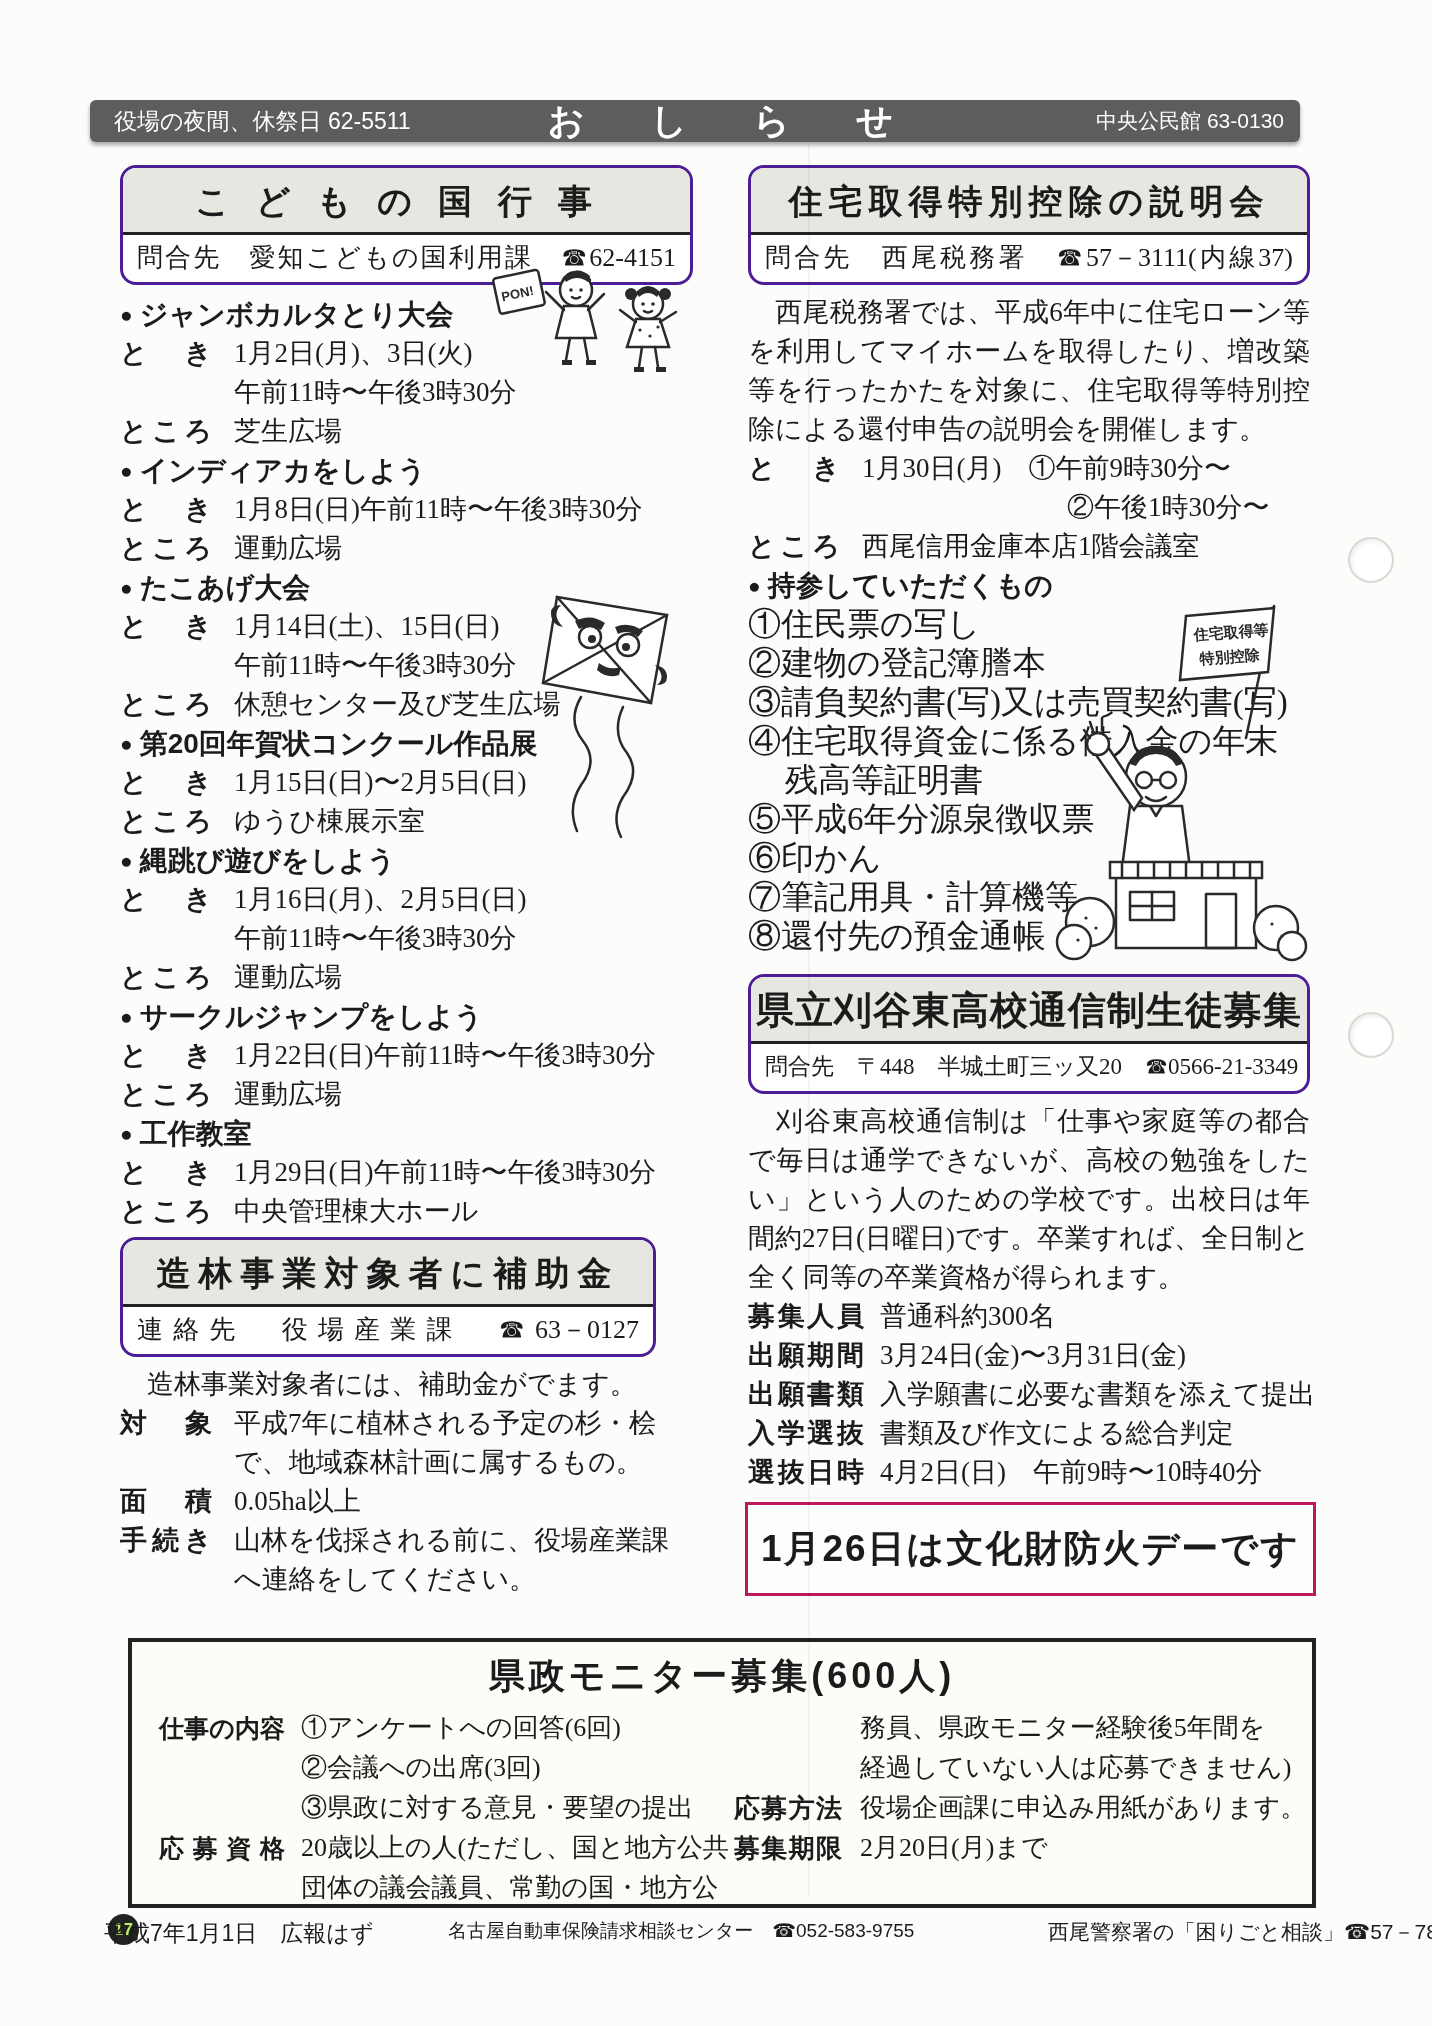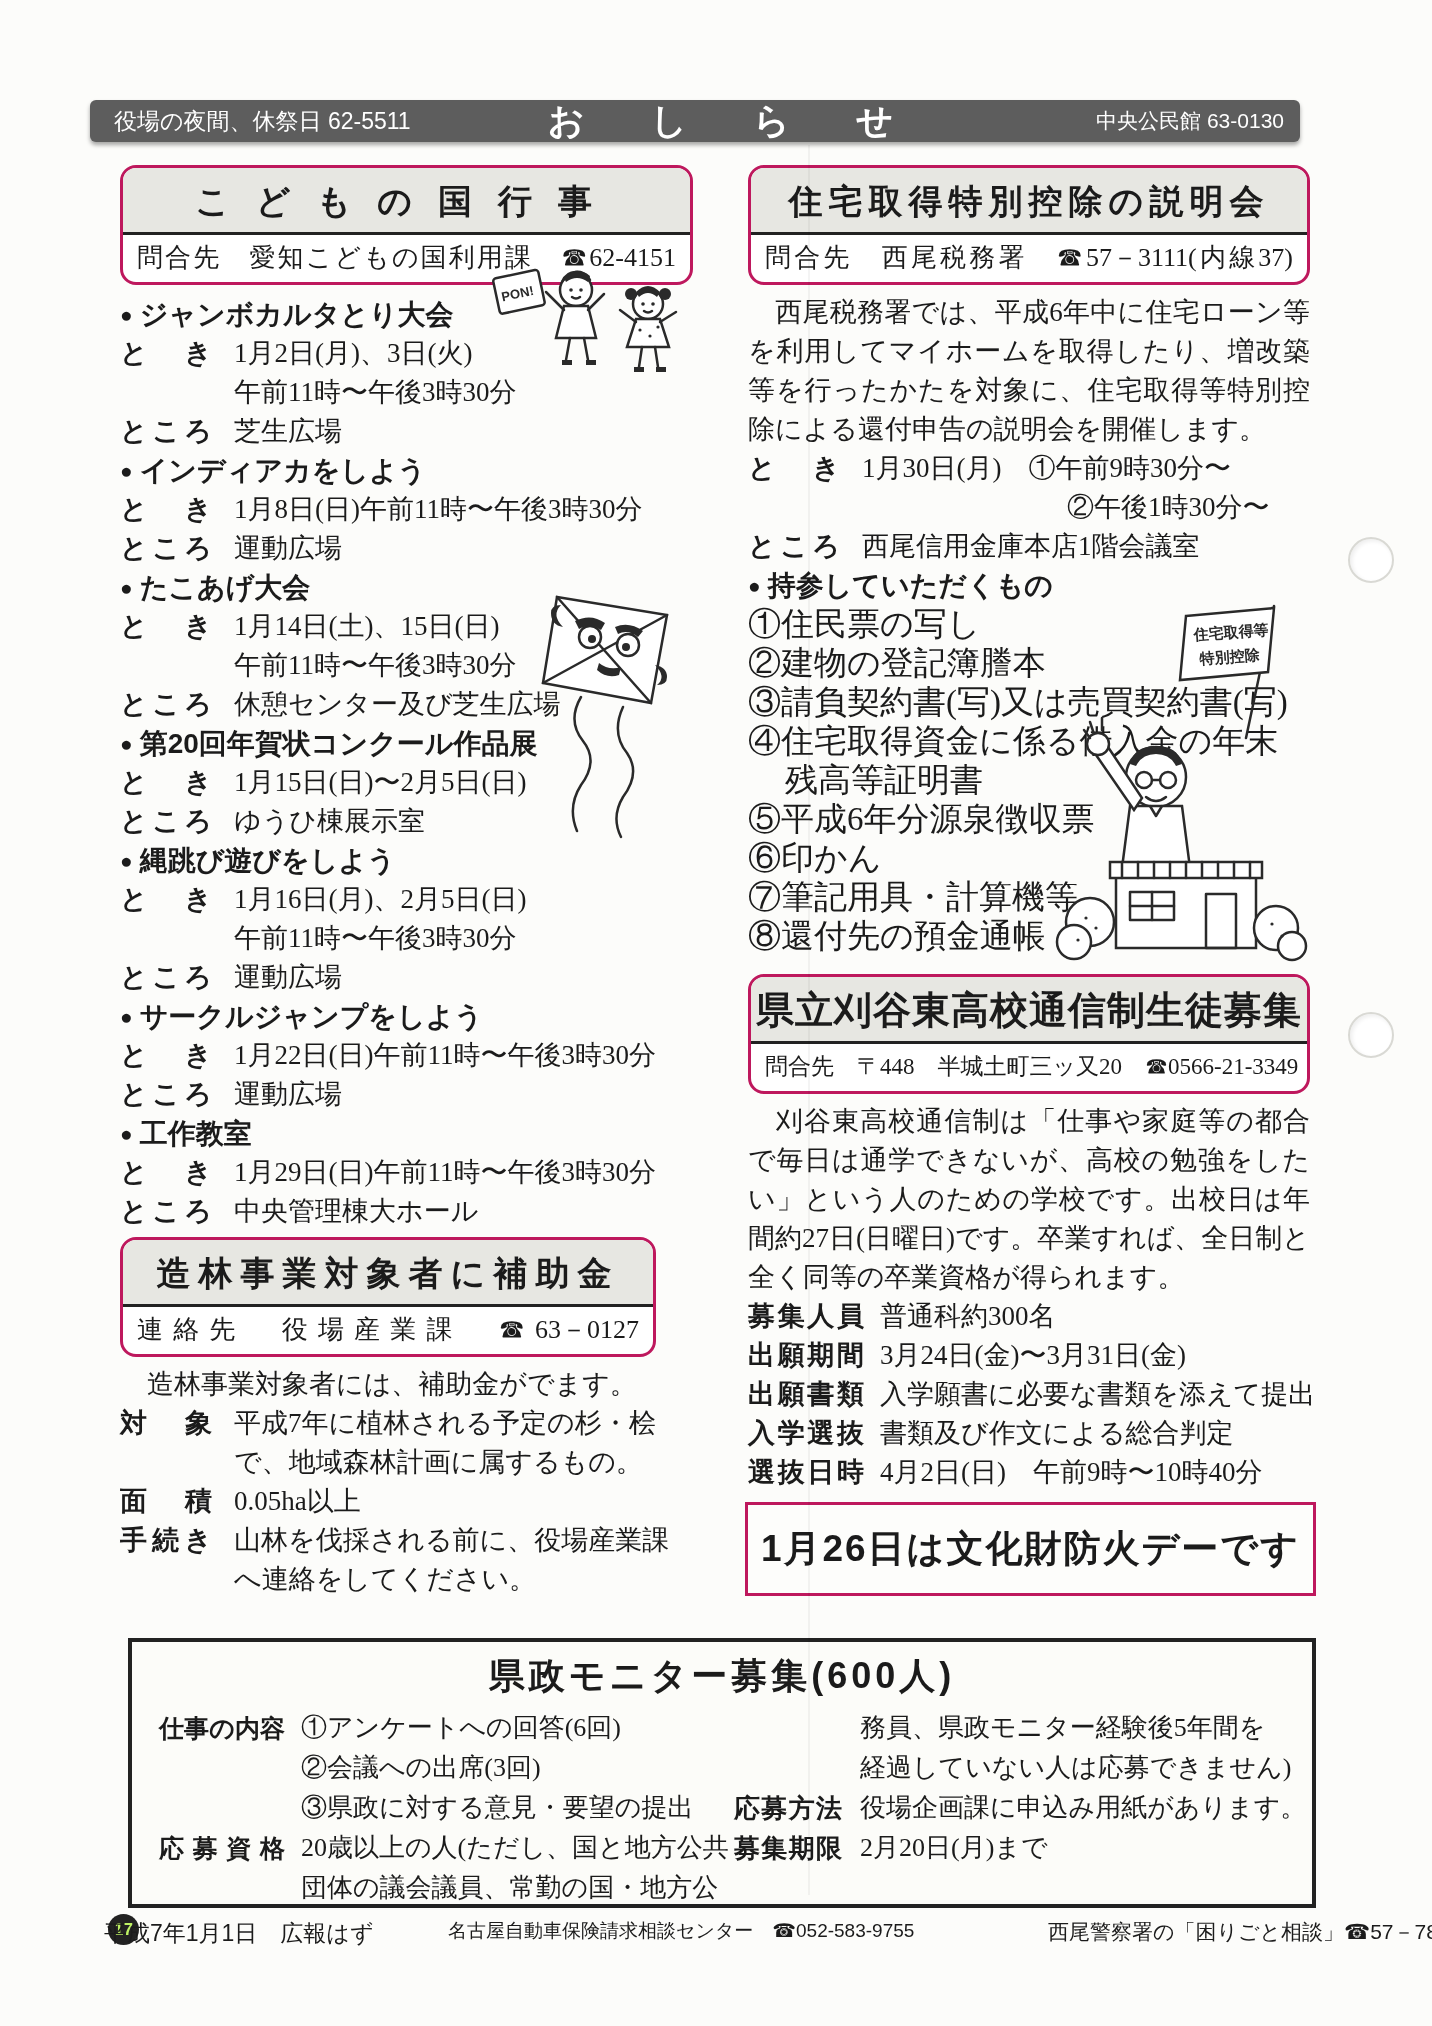--- a/index.html
+++ b/index.html
@@ -20,21 +20,21 @@
   .h-left  { font-size:23px; margin-left:24px; white-space:nowrap; }
   .h-title { flex:1; text-align:center; font-size:36px; font-weight:bold; letter-spacing:66px; white-space:nowrap; }
   .h-right { font-size:21px; margin-right:16px; white-space:nowrap; }
 
   
   .col { position:absolute; top:165px; }
   .left-col  { left:120px; width:573px; }
   .right-col { left:748px; width:562px; }
 
   
-  .titlebox { border:3px solid #be185d; border-radius:16px; overflow:hidden; background:#fff; }
+  .titlebox { border:3px solid #4c1d95; border-radius:16px; overflow:hidden; background:#fff; }
   .tb-title {
     background:#e7e7e2; border-bottom:3px solid #222; text-align:center;
     font-family:"Liberation Sans","DejaVu Sans",sans-serif;
     font-weight:bold; font-size:34px; line-height:38px; padding:14px 4px 12px;
     white-space:nowrap;
   }
   .ls-k { letter-spacing:26px; }
   .ls-z { letter-spacing:8px;  }
   .ls-j { letter-spacing:6px;  }
   .ls-r { letter-spacing:1px; font-size:38px; }

